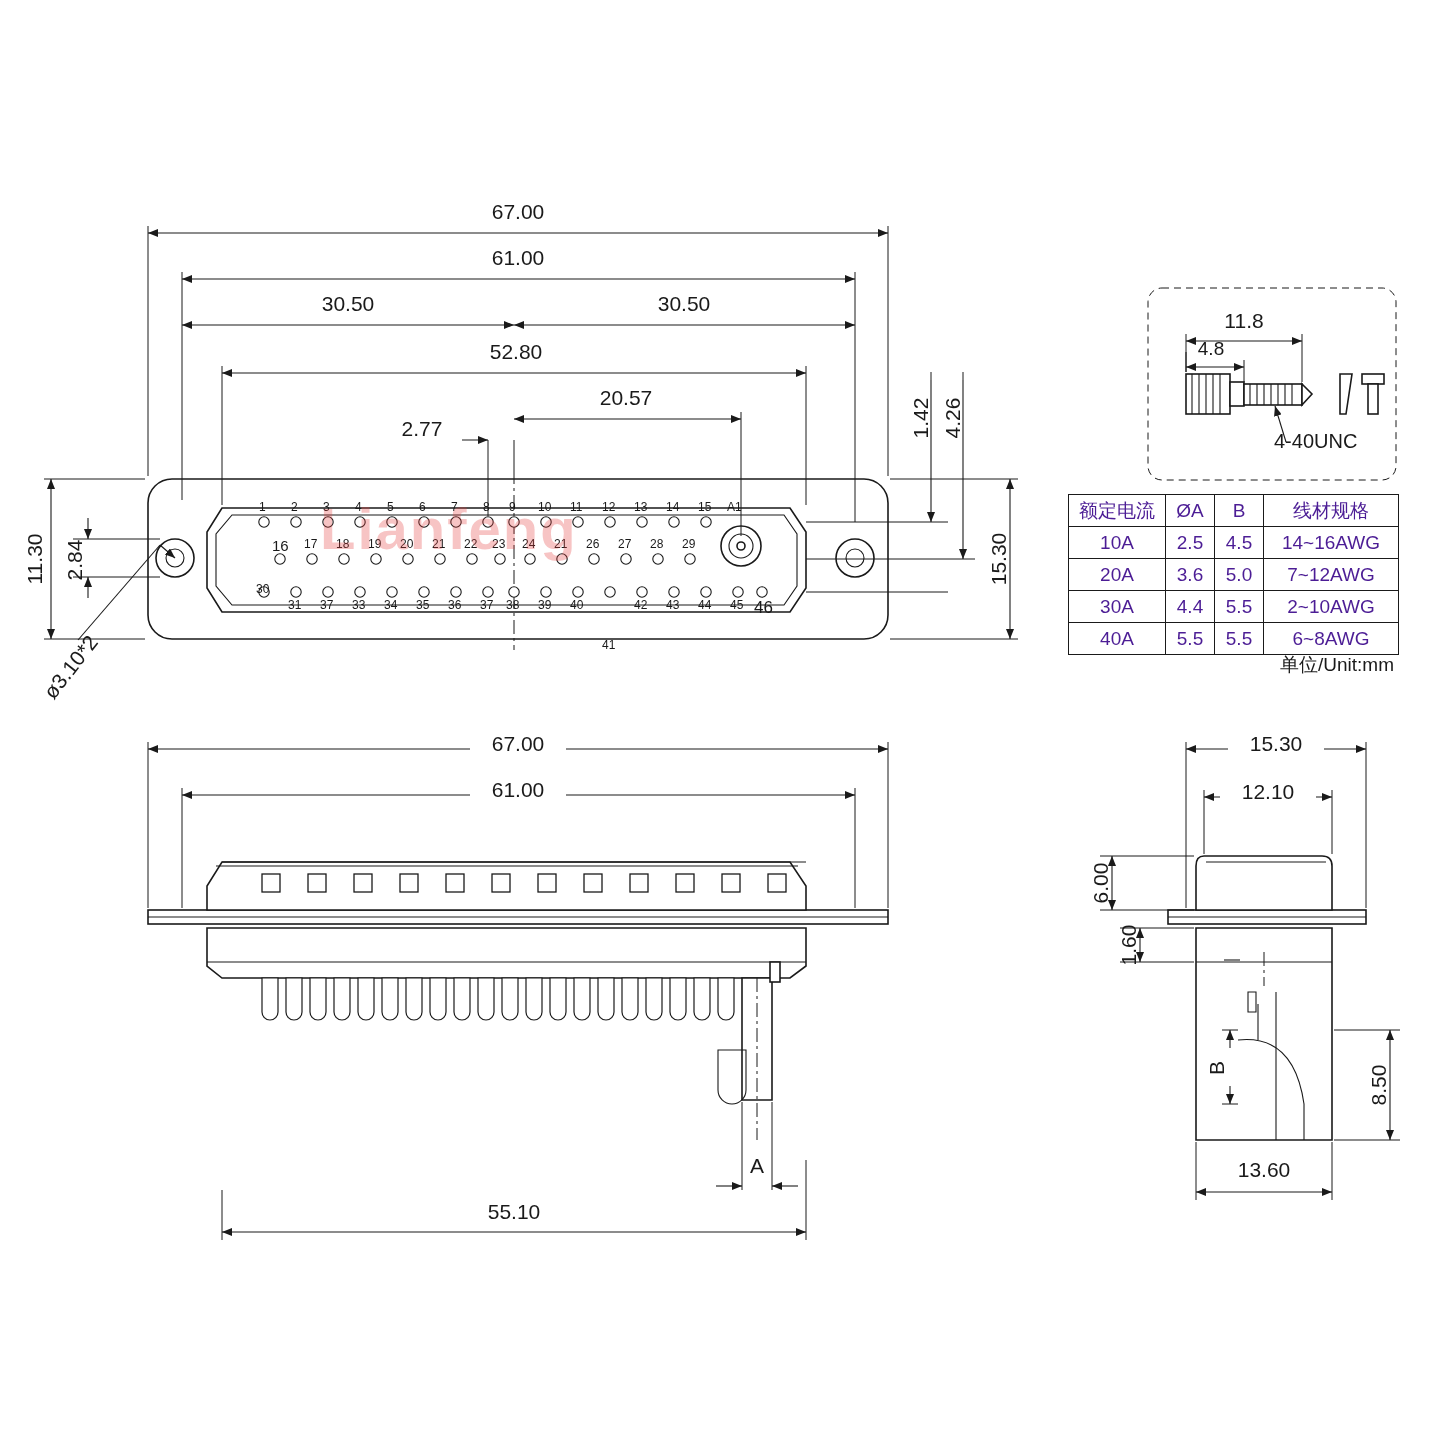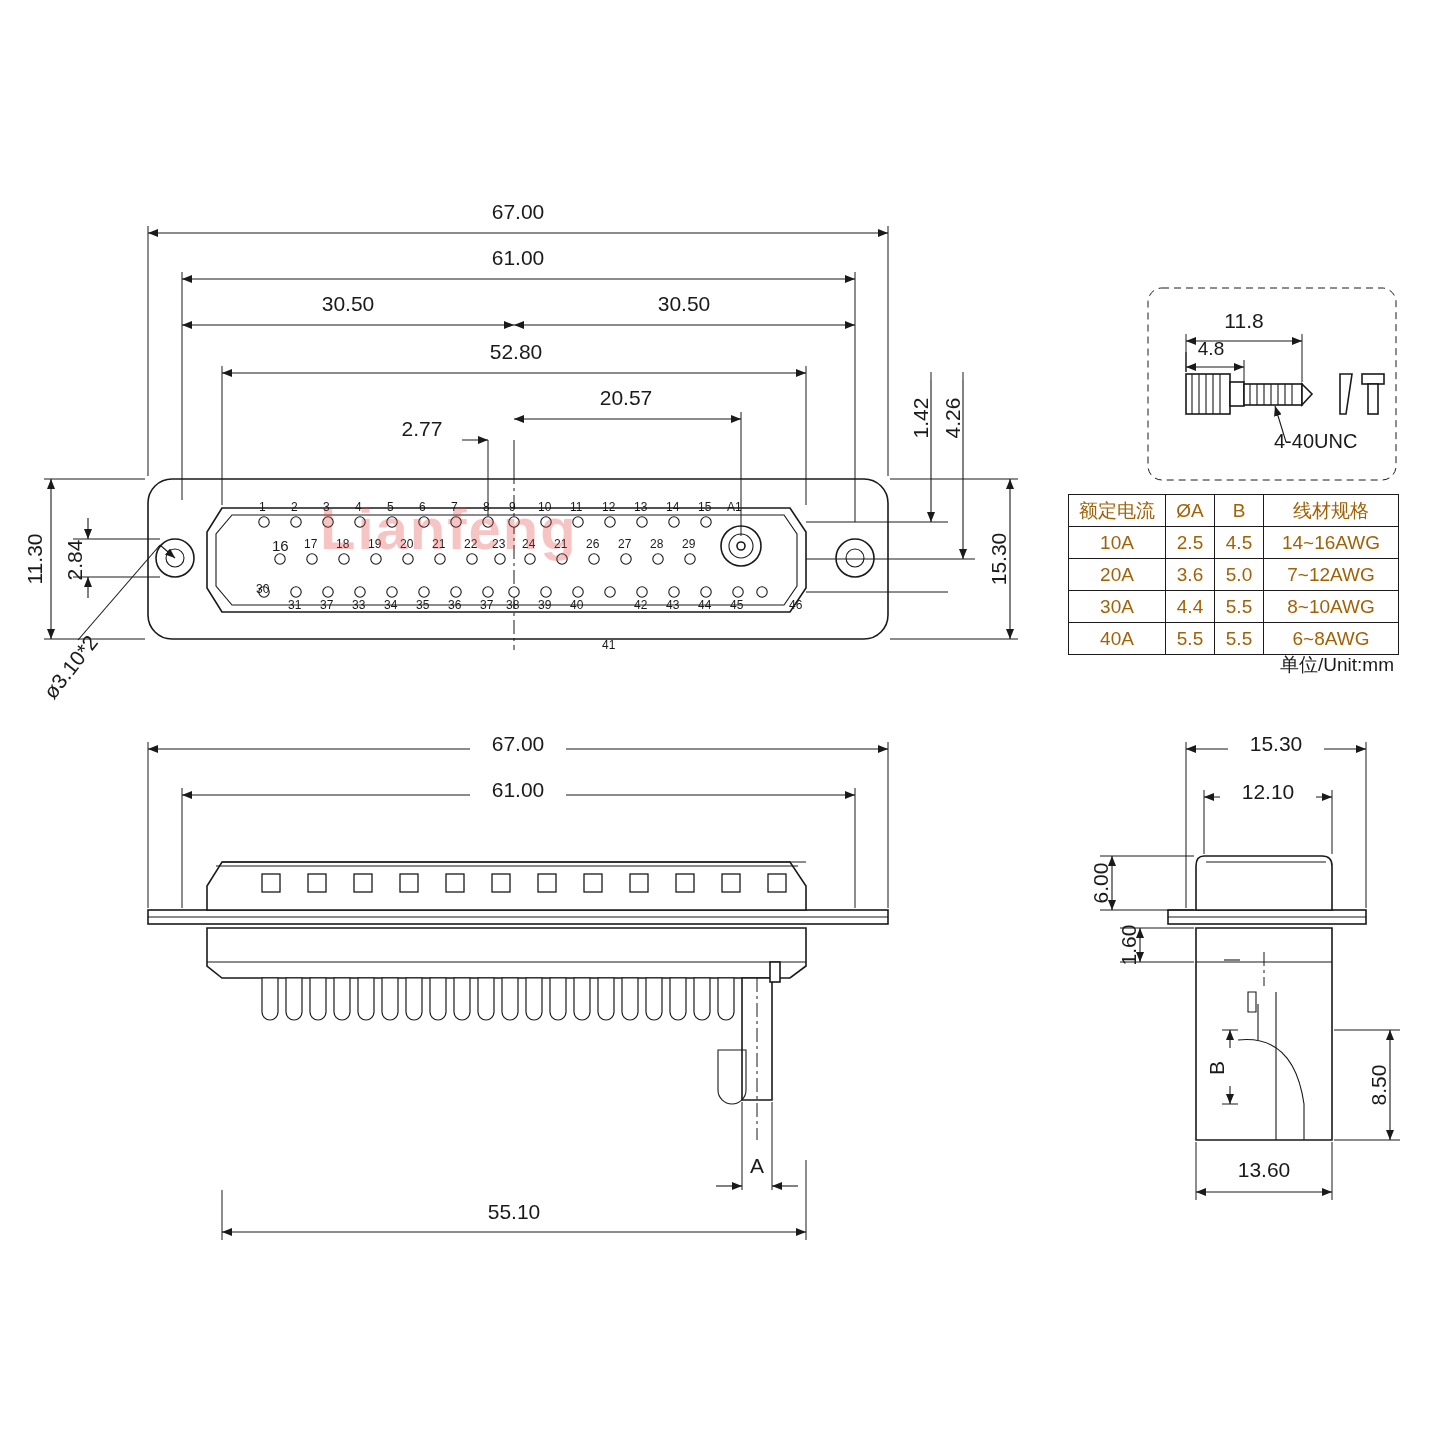--- a/index.html
+++ b/index.html
@@ -68,21 +68,21 @@
     border-collapse: collapse;
     font-family: "Liberation Sans", sans-serif;
     font-size: 19px;
     background: #fff;
   }
   .spec-table th, .spec-table td {
     border: 1.4px solid #1a1a1a;
     text-align: center;
     padding: 0;
     height: 31px;
-    color: #a16207;
+    color: #4c1d95;
     font-weight: normal;
   }
   .spec-table th:nth-child(1), .spec-table td:nth-child(1) { width: 96px; }
   .spec-table th:nth-child(2), .spec-table td:nth-child(2) { width: 48px; }
   .spec-table th:nth-child(3), .spec-table td:nth-child(3) { width: 48px; }
   .spec-table th:nth-child(4), .spec-table td:nth-child(4) { width: 134px; }
   .unit-note {
     position: absolute;
     left: 1130px;
     top: 652px;
@@ -474,21 +474,21 @@
     <span style="position:absolute;left:448px;top:598px;font-size:12px;">36</span>
     <span style="position:absolute;left:480px;top:598px;font-size:12px;text-align:center;">37</span>
     <span style="position:absolute;left:506px;top:598px;font-size:12px;">38</span>
     <span style="position:absolute;left:538px;top:598px;font-size:12px;">39</span>
     <span style="position:absolute;left:570px;top:598px;font-size:12px;">40</span>
     <span style="position:absolute;left:602px;top:598px;font-size:12px;margin-top:40px;">41</span>
     <span style="position:absolute;left:634px;top:598px;font-size:12px;">42</span>
     <span style="position:absolute;left:666px;top:598px;font-size:12px;">43</span>
     <span style="position:absolute;left:698px;top:598px;font-size:12px;">44</span>
     <span style="position:absolute;left:730px;top:598px;font-size:12px;">45</span>
-    <span style="position:absolute;left:754px;top:598px;font-size:12px;margin-left:35px;">46</span>
+    <span style="position:absolute;left:754px;top:598px;font-size:17px;">46</span>
   </div>
 
   <div class="watermark">Lianfeng</div>
 
   <div class="screw-label" style="left:1274px; top:430px;">4-40UNC</div>
 
   <table class="spec-table">
     <thead>
       <tr>
         <th>额定电流</th>
@@ -507,21 +507,21 @@
       <tr>
         <td>20A</td>
         <td>3.6</td>
         <td>5.0</td>
         <td>7~12AWG</td>
       </tr>
       <tr>
         <td>30A</td>
         <td>4.4</td>
         <td>5.5</td>
-        <td>8~10AWG</td>
+        <td>2~10AWG</td>
       </tr>
       <tr>
         <td>40A</td>
         <td>5.5</td>
         <td>5.5</td>
         <td>6~8AWG</td>
       </tr>
     </tbody>
   </table>
 

